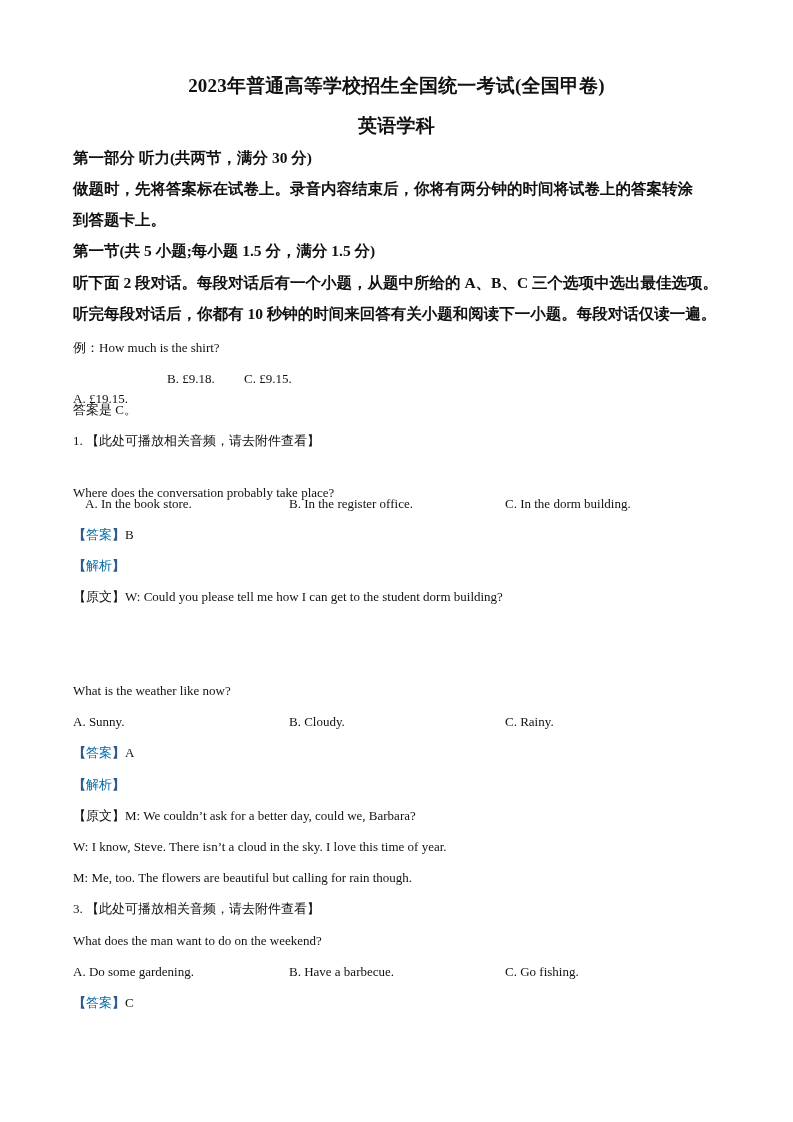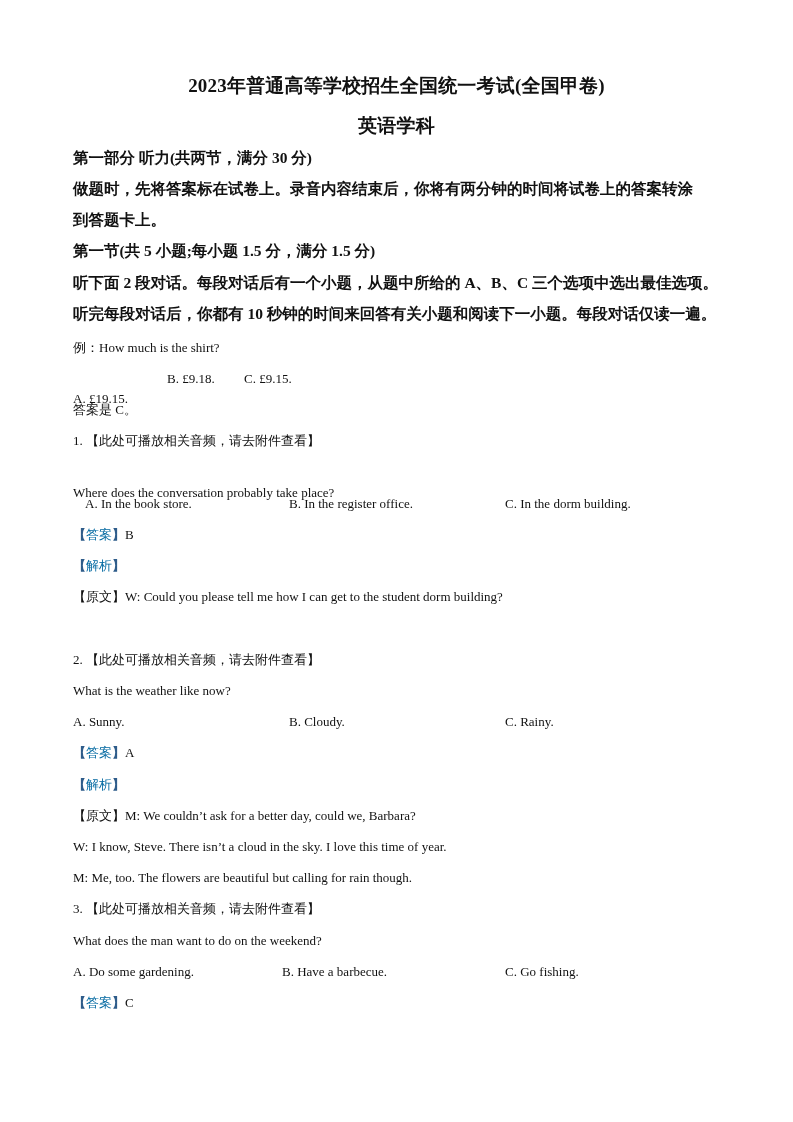--- a/index.html
+++ b/index.html
@@ -55,24 +55,20 @@
   <div class="line" style="top:526px;">
     <span class="br">【</span><span class="lbl">答案</span><span class="br">】</span><span class="blk">B</span>
   </div>
   <div class="line" style="top:557px;">
     <span class="br">【</span><span class="lbl">解析</span><span class="br">】</span>
   </div>
   <div class="line" style="top:588px;">
     <span>【原文】</span><span>W: Could you please tell me how I can get to the student dorm building?</span>
   </div>
 
-  <div class="line" style="top:651px;">
-    <span>2.</span>
-    <span>【此处可播放相关音频，请去附件查看】</span>
-  </div>
   <div class="line" style="top:682px;">What is the weather like now?</div>
   <div class="opt" style="top:713px; left:73px;">A. Sunny.</div>
   <div class="opt" style="top:713px; left:289px;">B. Cloudy.</div>
   <div class="opt" style="top:713px; left:505px;">C. Rainy.</div>
   <div class="line" style="top:744px;">
     <span class="br">【</span><span class="lbl">答案</span><span class="br">】</span><span class="blk">A</span>
   </div>
   <div class="line" style="top:776px;">
     <span class="br">【</span><span class="lbl">解析</span><span class="br">】</span>
   </div>
@@ -81,19 +77,19 @@
   </div>
   <div class="line" style="top:869px;">M: Me, too. The flowers are beautiful but calling for rain though.</div>
   <div class="line" style="top:838px;">W: I know, Steve. There isn’t a cloud in the sky. I love this time of year.</div>
 
   <div class="line" style="top:900px;">
     <span>3.</span>
     <span>【此处可播放相关音频，请去附件查看】</span>
   </div>
   <div class="line" style="top:932px;">What does the man want to do on the weekend?</div>
   <div class="opt" style="top:963px; left:73px;">A. Do some gardening.</div>
-  <div class="opt" style="top:963px; left:282px;">B. Have a barbecue.</div>
+  <div class="opt" style="top:963px; left:289px;">B. Have a barbecue.</div>
   <div class="opt" style="top:963px; left:505px;">C. Go fishing.</div>
   <div class="line" style="top:994px;">
     <span class="br">【</span><span class="lbl">答案</span><span class="br">】</span><span class="blk">C</span>
   </div>
 
 </div>
 
 </body></html>

